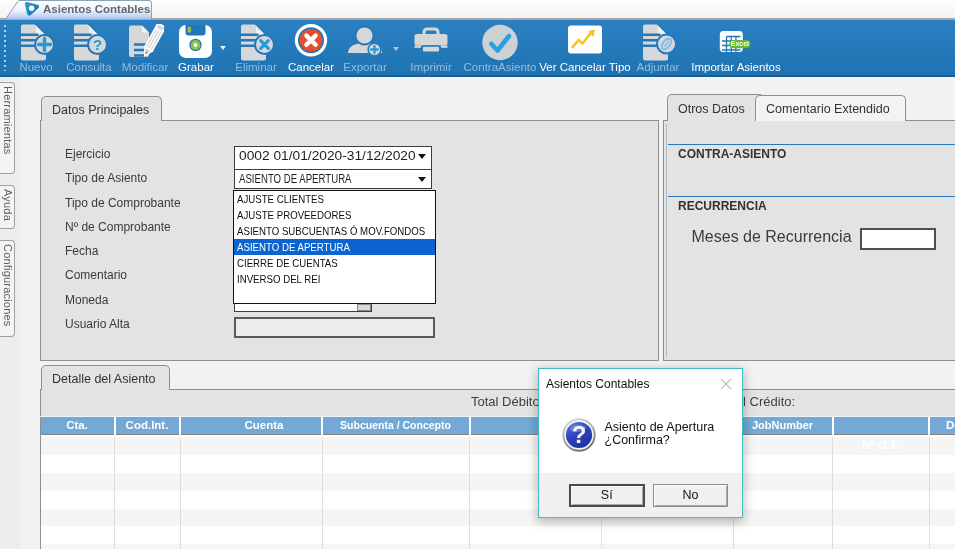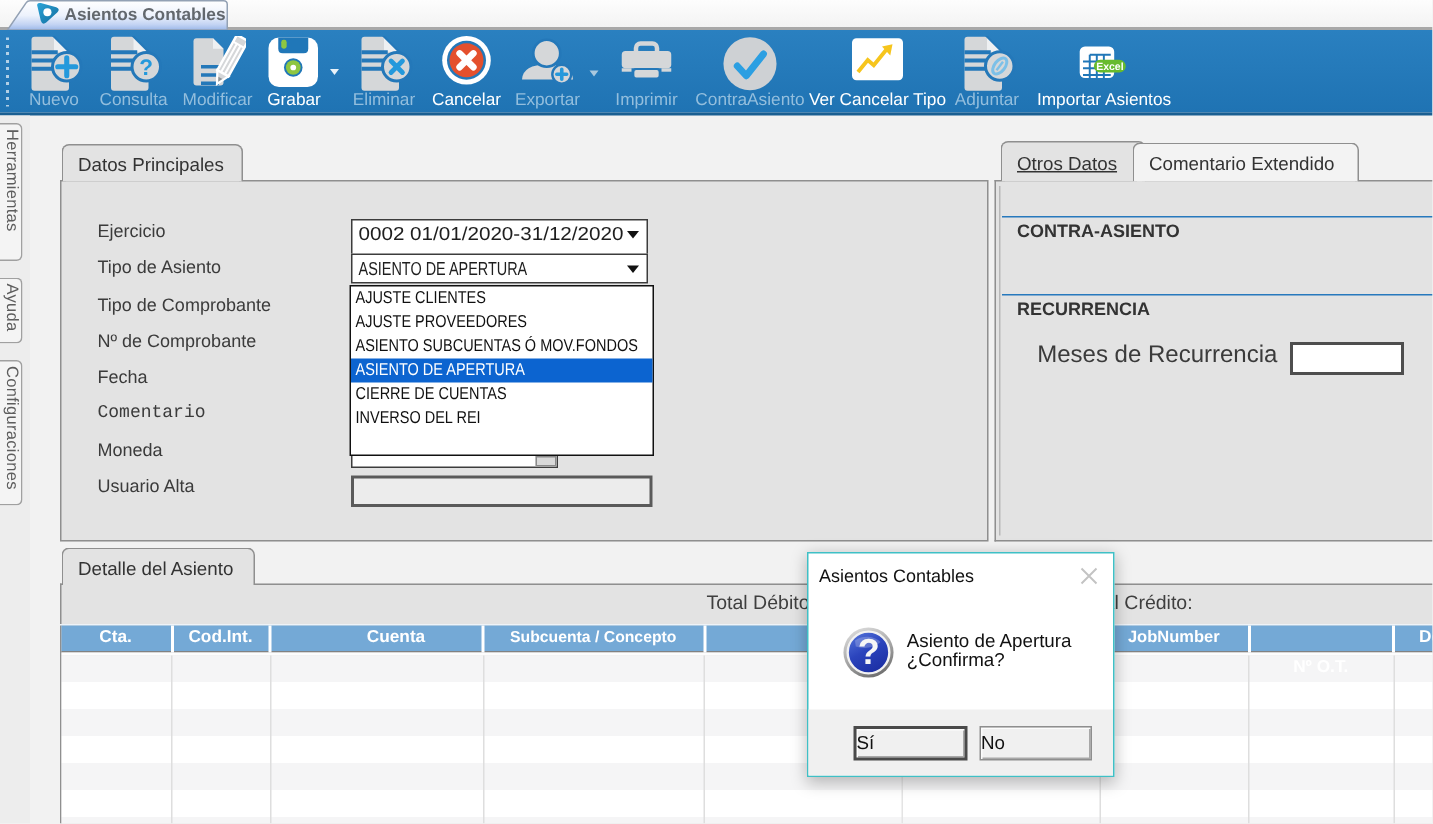--- a/index.html
+++ b/index.html
@@ -40,21 +40,21 @@
 .dditem.sel { background:#0c64d0; color:#fff; }
 
 
 .bluesec { position:absolute; border-top:1.5px solid #2779bd; }
 .sechead { position:absolute; font-size:12px; font-weight:bold; color:#333; }
 .thtext { font-size:11.5px; font-weight:bold; color:#fff; text-align:center; line-height:17px; overflow:hidden; white-space:nowrap; z-index:1; }
 
 
 #dlg { position:absolute; left:537.5px; top:368px; width:205.5px; height:149.5px; background:#fff; border:1.5px solid #3fc0c6; z-index:10; box-shadow:0 3px 10px 1px rgba(0,0,0,0.26); }
 #dlgfoot { position:absolute; left:0; bottom:0; width:100%; height:44px; background:#f0f0f0; }
-.dbtn { position:absolute; font-size:12.5px; color:#111; background:#f0f0f0; }
+.dbtn { position:absolute; font-size:12.5px; color:#111; text-align:center; background:#f0f0f0; }
 </style>
 </head>
 <body>
 <div class="abs" id="tabstrip"></div>
 <div class="abs" id="stripline"></div>
 <div class="abs" id="toolbar"></div>
 <div class="abs" id="grip"></div>
 
 <svg class="abs" style="left:4px;top:0px;z-index:2" width="150" height="20" viewBox="0 0 150 20">
   <defs>
@@ -212,21 +212,21 @@
 <div class="vtab" style="top:240px; height:97px;">Configuraciones</div>
 
 <div class="ptab" style="left:41px; top:96px; width:121px; height:25px; line-height:26px;">Datos Principales</div>
 <div class="panel" style="left:40px; top:120px; width:619px; height:241px;"></div>
 
 <div class="flabel" style="left:65px; top:147px;">Ejercicio</div>
 <div class="flabel" style="left:65px; top:171.3px;">Tipo de Asiento</div>
 <div class="flabel" style="left:65px; top:195.5px;">Tipo de Comprobante</div>
 <div class="flabel" style="left:65px; top:219.8px;">Nº de Comprobante</div>
 <div class="flabel" style="left:65px; top:244px;">Fecha</div>
-<div class="flabel" style="left:65px; top:268.3px;font-family:Liberation Mono, monospace;">Comentario</div>
+<div class="flabel" style="left:65px; top:268.3px;">Comentario</div>
 <div class="flabel" style="left:65px; top:292.5px;">Moneda</div>
 <div class="flabel" style="left:65px; top:316.9px;">Usuario Alta</div>
 
 <div class="combo" style="left:234px; top:146px; width:198px; height:32px;"><span style="transform:scaleX(1.1)">0002 01/01/2020-31/12/2020</span></div>
 <div class="carrow" style="left:418px; top:154px;"></div>
 <div class="combo" style="left:234px; top:169px; width:198px; height:20px;"><span style="transform:scaleX(0.77)">ASIENTO DE APERTURA</span></div>
 <div class="carrow" style="left:418px; top:177px;"></div>
 
 <div class="combo" style="left:234px; top:303px; width:138px; height:9px; z-index:4;"></div>
 <div class="abs" style="left:357px; top:304px; width:14px; height:7px; background:#d9d9d9; border:1px solid #8a8a8a; z-index:4;"></div>
@@ -235,21 +235,21 @@
 
 <div id="ddlist">
   <div class="dditem"><span style="transform:scaleX(0.84)">AJUSTE CLIENTES</span></div>
   <div class="dditem"><span style="transform:scaleX(0.84)">AJUSTE PROVEEDORES</span></div>
   <div class="dditem"><span style="transform:scaleX(0.84)">ASIENTO SUBCUENTAS Ó MOV.FONDOS</span></div>
   <div class="dditem sel"><span style="transform:scaleX(0.84)">ASIENTO DE APERTURA</span></div>
   <div class="dditem"><span style="transform:scaleX(0.84)">CIERRE DE CUENTAS</span></div>
   <div class="dditem"><span style="transform:scaleX(0.84)">INVERSO DEL REI</span></div>
 </div>
 
-<div class="ptab" style="left:667px; top:94px; width:97px; height:27px; line-height:28px;text-decoration:underline;">Otros Datos</div>
+<div class="ptab" style="left:667px; top:94px; width:97px; height:27px; line-height:28px;">Otros Datos</div>
 <div class="ptab unsel" style="left:755px; top:95px; width:151px; height:26px; line-height:27px;">Comentario Extendido</div>
 <div class="panel" style="left:663px; top:120px; width:292px; height:241px; border-right:none;"></div>
 <div class="abs" style="left:666px; top:124px; width:1px; height:233px; background:#b9b9b9;"></div>
 <div class="bluesec" style="left:668px; top:144px; width:287px;"></div>
 <div class="sechead" style="left:678px; top:147px;">CONTRA-ASIENTO</div>
 <div class="bluesec" style="left:668px; top:195.5px; width:287px;"></div>
 <div class="sechead" style="left:678px; top:199px;">RECURRENCIA</div>
 <div class="flabel" style="left:691.5px; top:227.5px; font-size:16px;">Meses de Recurrencia</div>
 <div class="abs" style="left:860px; top:227.5px; width:76px; height:22px; background:#fff; border:2px solid #4e4e4e;"></div>
 

